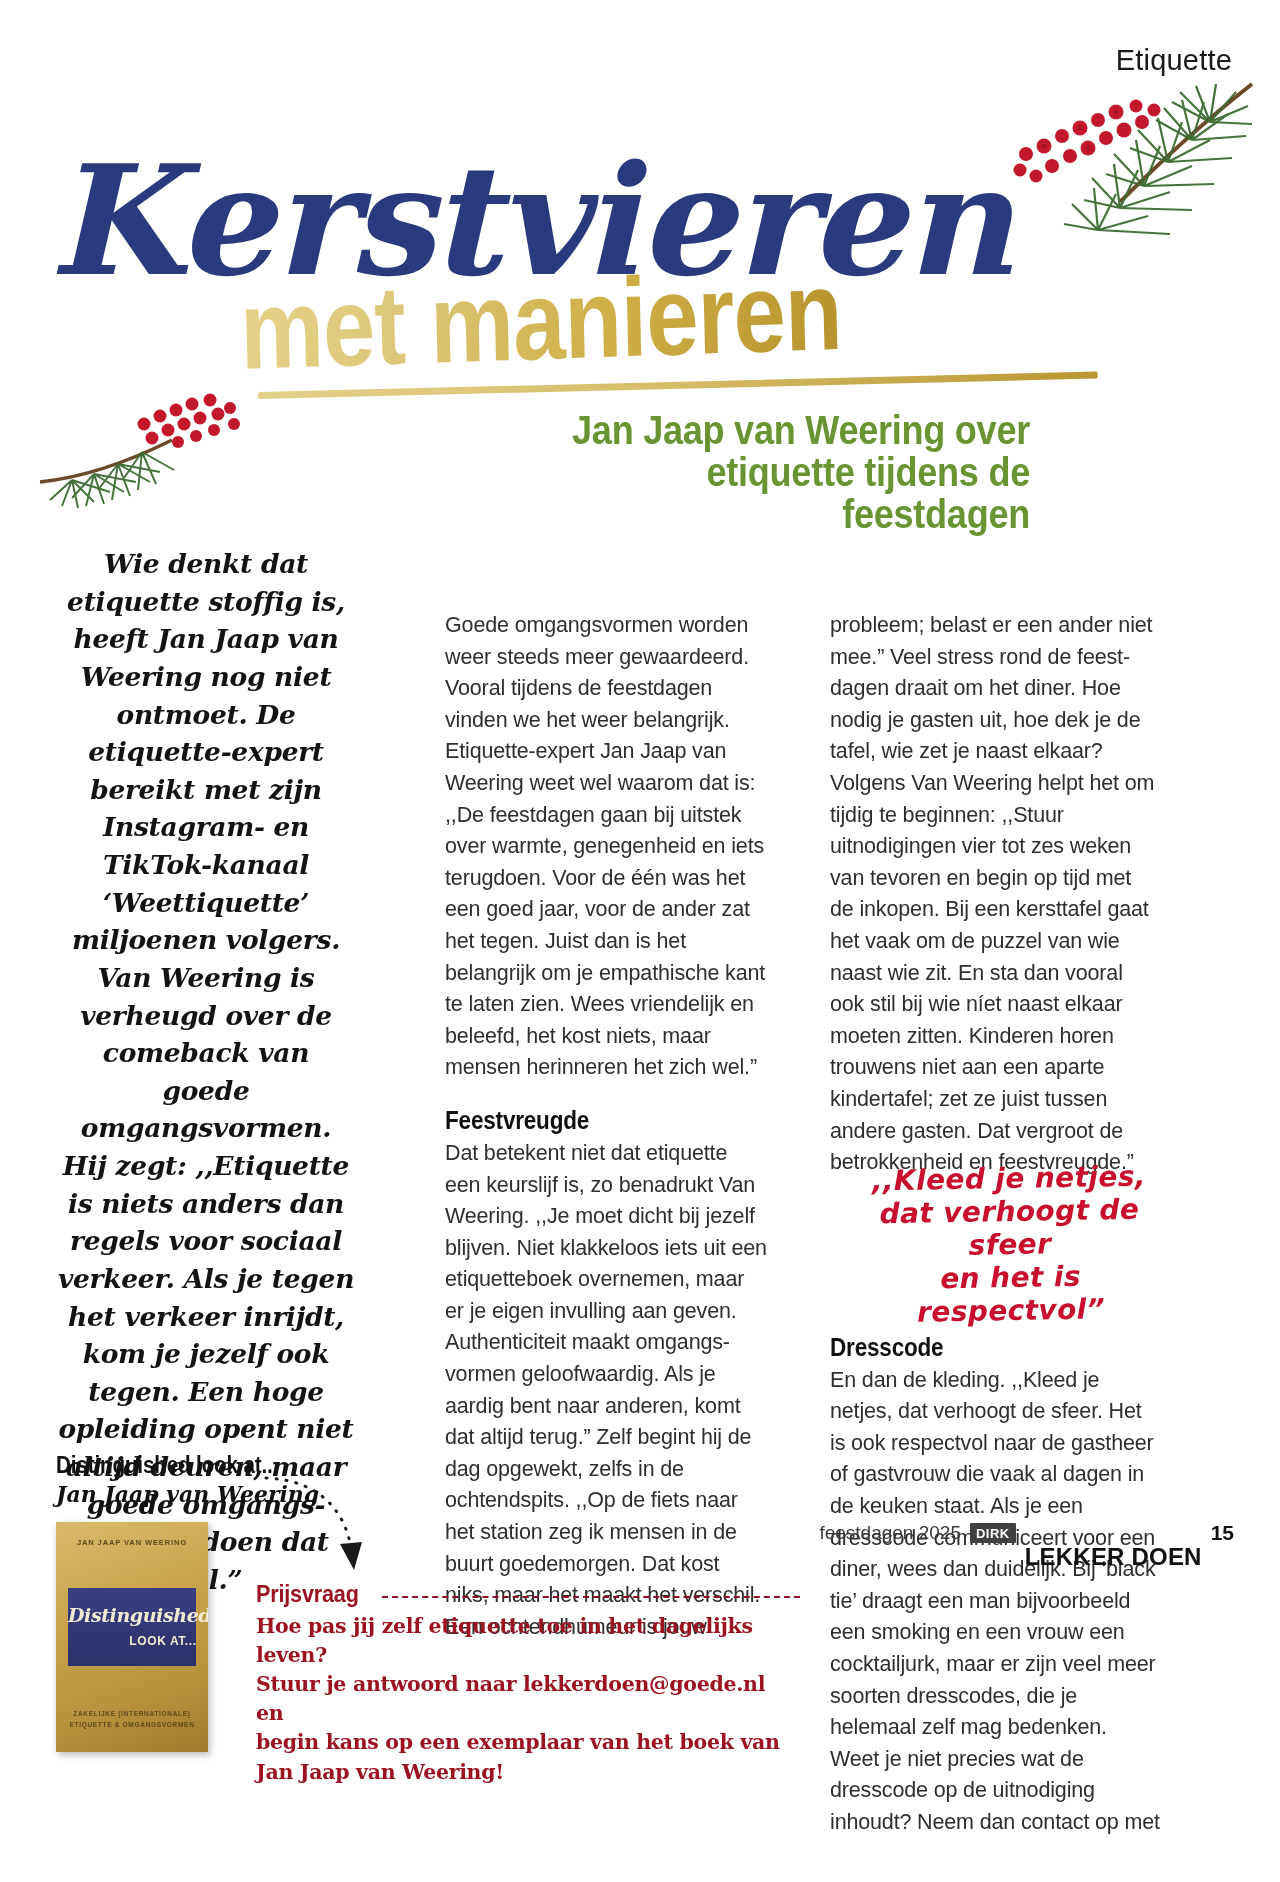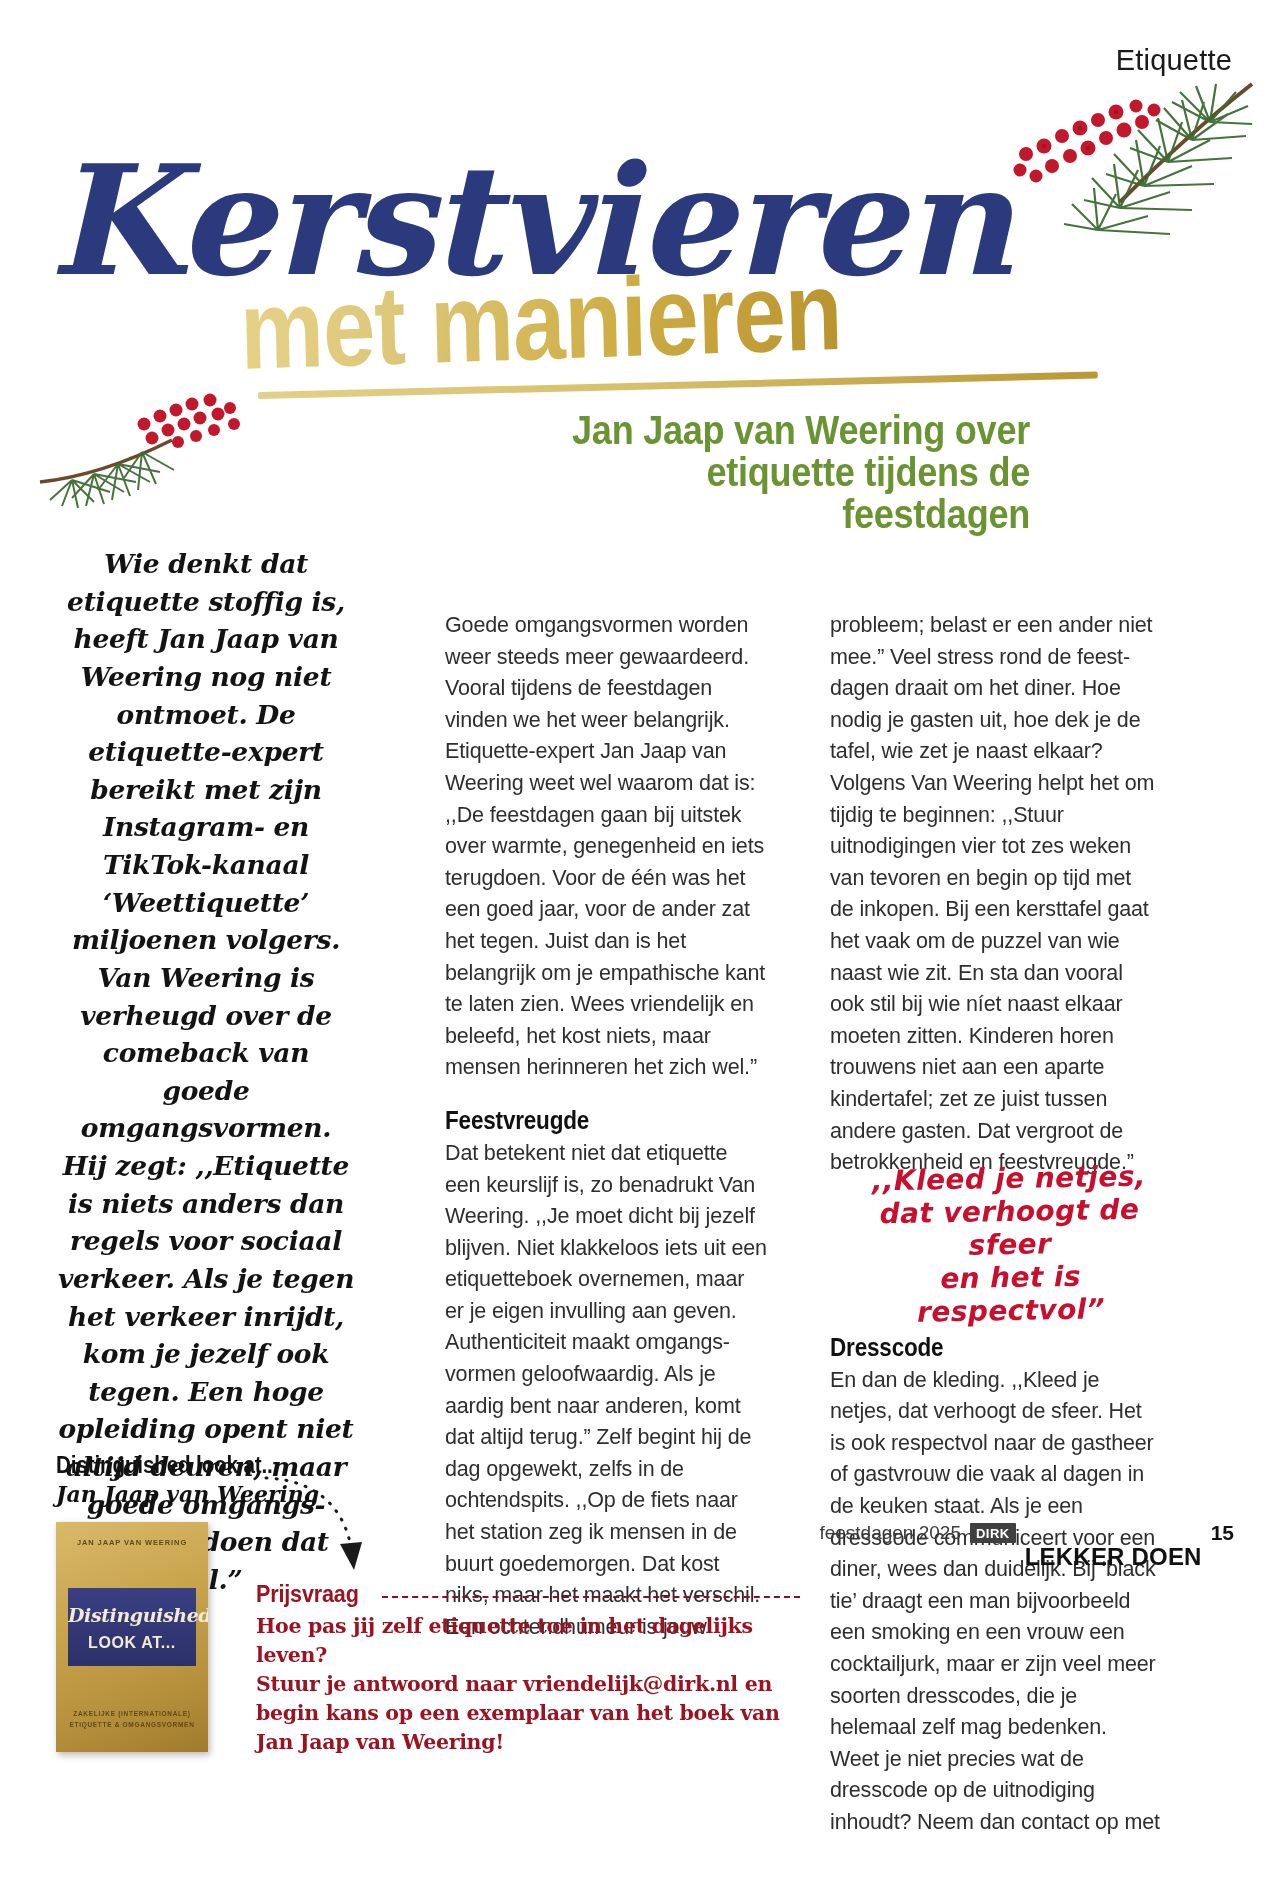--- a/index.html
+++ b/index.html
@@ -128,21 +128,21 @@
   }
   .book-title{
     position:absolute;left:0;top:16px;width:100%;text-align:center;
     font-family:"DejaVu Serif","Liberation Serif",serif;
     font-style:italic;font-weight:700;font-size:19px;color:#f2ead2;
     letter-spacing:-.4px;
   }
   .book-lookat{
     position:absolute;left:0;top:46px;width:100%;text-align:center;
     font-family:"Liberation Sans",sans-serif;font-weight:700;
-    font-size:16px;color:#f2ead2;letter-spacing:.6px;
+    font-size:12px;color:#f2ead2;letter-spacing:.6px;padding-left:31px;
   }
   .book-foot{
     position:absolute;left:0;bottom:22px;width:100%;text-align:center;
     font-family:"Liberation Sans",sans-serif;font-size:6.5px;
     line-height:1.7;color:#5e4a1c;letter-spacing:.7px;font-weight:700;
   }
 
   
   .arrow{position:absolute;left:262px;top:1470px;width:110px;height:120px;}
 
@@ -310,21 +310,21 @@
 
   <svg class="arrow" viewBox="0 0 110 120">
     <path d="M4 8 C58 10 86 42 90 86" fill="none" stroke="#1a1a1a" stroke-width="3" stroke-linecap="round" stroke-dasharray="1 9"></path>
     <path d="M78 74 L92 100 L100 72 Z" fill="#1a1a1a"></path>
   </svg>
 
   <div class="prijs-rule"></div>
   <div class="prijs-head">Prijsvraag</div>
   <div class="prijs-body">
     <div>Hoe pas jij zelf etiquette toe in het dagelijks leven?</div>
-    <div>Stuur je antwoord naar vriendelijk@dirk.nl en</div>
+    <div>Stuur je antwoord naar lekkerdoen@goede.nl en</div>
     <div>begin kans op een exemplaar van het boek van</div>
     <div>Jan Jaap van Weering!</div>
   </div>
 
   <div class="footer">
     <span class="footer-date">feestdagen 2025</span>
     <span class="footer-logo">DIRK</span>
     <span class="footer-brand">LEKKER DOEN</span>
     <span class="footer-page">15</span>
   </div>

